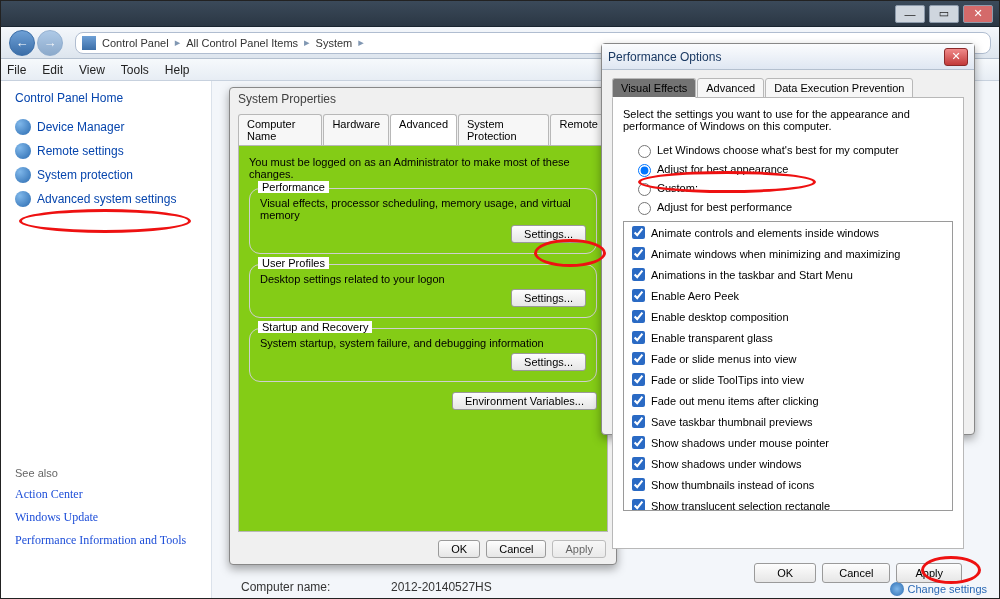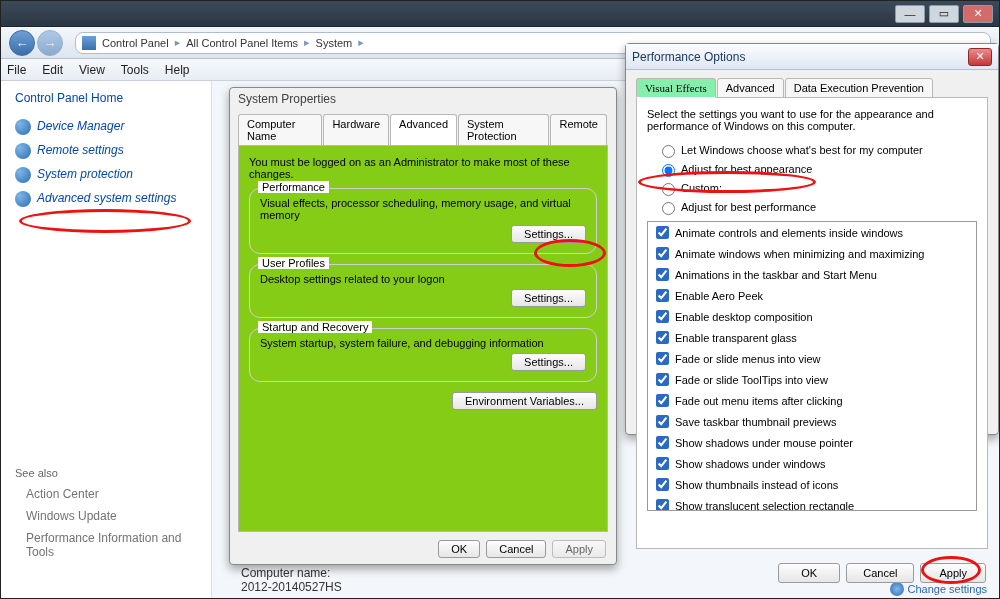--- a/index.html
+++ b/index.html
@@ -17,25 +17,25 @@
   .bc-sep { margin:0 6px; color:#8097b2; }
   .bc-box { margin-left:10px; border:1px solid #b0bdd0; background:#fff; flex:1 0 420px; height:22px; display:flex; align-items:center; padding:0 6px; font-size:11px; color:#333; border-radius:8px; }
   .bc-box .ic { width:14px; height:14px; background:linear-gradient(#6ea0d6,#3b6ea8); margin-right:6px; }
 
   .menubar { height:22px; background:linear-gradient(#f6f9fc,#e7edf4); border-bottom:1px solid #c7d1de; display:flex; align-items:center; font-size:12px; padding:0 6px; }
   .menubar span { margin-right:16px; color:#222; }
 
   .body-area { display:flex; height:calc(100% - 80px); background:#fff; }
   .sidebar { width:210px; padding:10px 14px; font-size:12px; }
   .sb-home { color:#0645ad; margin-bottom:14px; display:block; }
-  .sb-link { display:flex; margin:8px 0; color:#0645ad;font-style:italic; }
+  .sb-link { display:flex; align-items:center; margin:8px 0; color:#0645ad; }
   .sb-link .ic { width:16px; height:16px; margin-right:6px; border-radius:8px; background:radial-gradient(circle at 30% 30%, #a7d36c, #4c8e2b); }
   .sb-link.shield .ic { background:radial-gradient(circle at 30% 30%, #7fb7ea, #2b6bb0); }
   .see-also { margin-top:260px; color:#666; font-size:11px; }
-  .sa-link { color:#737373; margin:8px 11px; display:block; }
+  .sa-link { color:#1d4ed8; margin:8px 0; display:block;font-family:Liberation Serif, serif; }
 
   
   .red-ellipse { position:absolute; border:3px solid #e11; border-radius:50%; pointer-events:none; z-index:50; }
 
   .main-pane { flex:1; position:relative; background:#f3f6fa; border-left:1px solid #dbe2eb; padding:8px 0 0 12px; overflow:hidden; }
 
   
   .dlg { position:absolute; background:#f0f0f0; border:1px solid #888; border-radius:4px; box-shadow:0 4px 10px rgba(0,0,0,0.35); }
   .dlg-sp { top:86px; left:228px; width:388px; height:478px; z-index:5; }
   .dlg-title { height:20px; padding:4px 8px 0; font-size:12px; color:#404040; }
@@ -43,35 +43,35 @@
   .tab { padding:3px 8px; border:1px solid #b8b8b8; border-bottom:none; background:#f7f7f7; margin-right:1px; border-radius:3px 3px 0 0; position:relative; }
   .tab.active { background:#fff; z-index:1; }
   .sp-body { background:#84cc16; margin:0 8px 8px; border:1px solid #b8b8b8; border-top:none; padding:10px 10px 6px; font-size:11px; height:386px; position:relative; }
   .groupbox { border:1px solid #cfcfcf; border-radius:11px; padding:8px 10px 10px; margin-bottom:10px; position:relative; }
   .gb-title { position:absolute; top:-8px; left:8px; background:#fff; padding:0 4px; font-size:11px; }
   .btn { background:linear-gradient(#fdfdfd,#e6e6e6); border:1px solid #9a9a9a; border-radius:3px; padding:2px 12px; font-size:11px; }
   .btn-row { display:flex; justify-content:flex-end; gap:6px; margin-top:4px; }
   .dlg-btns { display:flex; justify-content:flex-end; gap:6px; padding:0 10px 8px; }
 
   
-  .dlg-po { top:42px; left:624px; width:374px; height:392px; z-index:10; }
+  .dlg-po { top:42px; left:600px; width:374px; height:392px; z-index:10; }
   .po-title { height:26px; background:linear-gradient(#fbfcfe,#dfe7f2); border-bottom:1px solid #b4c0cf; display:flex; align-items:center; justify-content:space-between; padding:0 6px; font-size:12px; color:#1b3a63; }
   .po-close { width:24px; height:18px; background:linear-gradient(#f08a8a,#c23a3a); border:1px solid #8a2a2a; border-radius:3px; color:#fff; display:flex; align-items:center; justify-content:center; font-size:11px; }
   .po-tabs { display:flex; margin:8px 10px 0; font-size:11px; }
   .po-tab { padding:3px 8px; border:1px solid #b8b8b8; background:#f7f7f7; margin-right:1px; border-radius:3px 3px 0 0; }
-  .po-tab.active { background:#86efac; border-bottom-color:#fff; position:relative; z-index:2;font-family:Liberation Serif, serif; }
+  .po-tab.active { background:#737373; border-bottom-color:#fff; position:relative; z-index:2; }
   .po-body { background:#fff; border:1px solid #b8b8b8; margin:0 10px 8px; padding:10px; font-size:11px; height:452px; margin-top:-1px; position:relative; }
   .radio-row { display:flex; align-items:center; margin:3px 0 3px 10px; }
   .radio-row input { margin-right:6px; }
   .list { border:1px solid #9a9a9a; height:290px; margin:6px 0 0; overflow-y:scroll; background:#fff; }
   .li { display:flex; align-items:center; padding:1px 4px; font-size:11px; }
   .li input { margin-right:6px; accent-color:#2a6ac4; }
   .po-btns { display:flex; justify-content:flex-end; gap:6px; padding:6px 12px 10px; }
 
-  .computer-row { position:absolute; bottom:4px; left:240px; font-size:12px; color:#333; display:flex;flex-direction:column; }
+  .computer-row { position:absolute; bottom:4px; left:240px; font-size:12px; color:#333; display:flex; }
   .computer-row .lbl { width:150px; }
   .ch-settings { position:absolute; bottom:2px; right:12px; font-size:11px; color:#2a69b5; display:flex; align-items:center; }
   .ch-settings .ic { width:14px;height:14px;border-radius:7px;background:radial-gradient(circle,#7fb7ea,#2b6bb0);margin-right:4px; }
 
   ::-webkit-scrollbar { width:16px; }
   ::-webkit-scrollbar-track { background:#f0f0f0; border-left:1px solid #c7c7c7; }
   ::-webkit-scrollbar-thumb { background:linear-gradient(#d8e1ee,#b8c7db); border:1px solid #9fb1cc; border-radius:2px; }
 </style>
 </head>
 <body>

